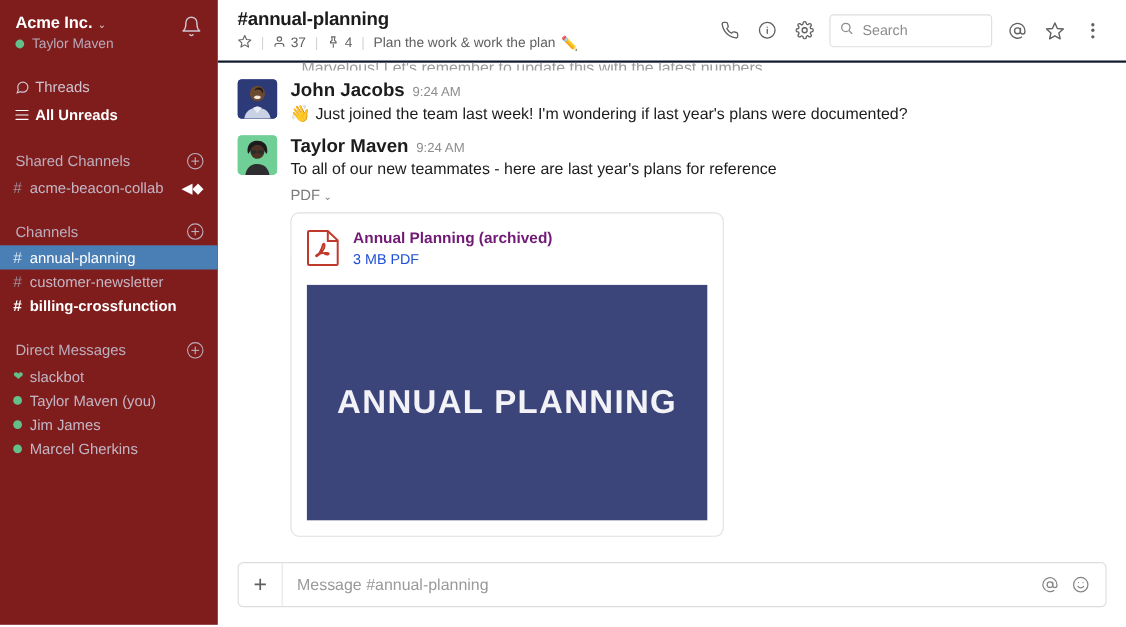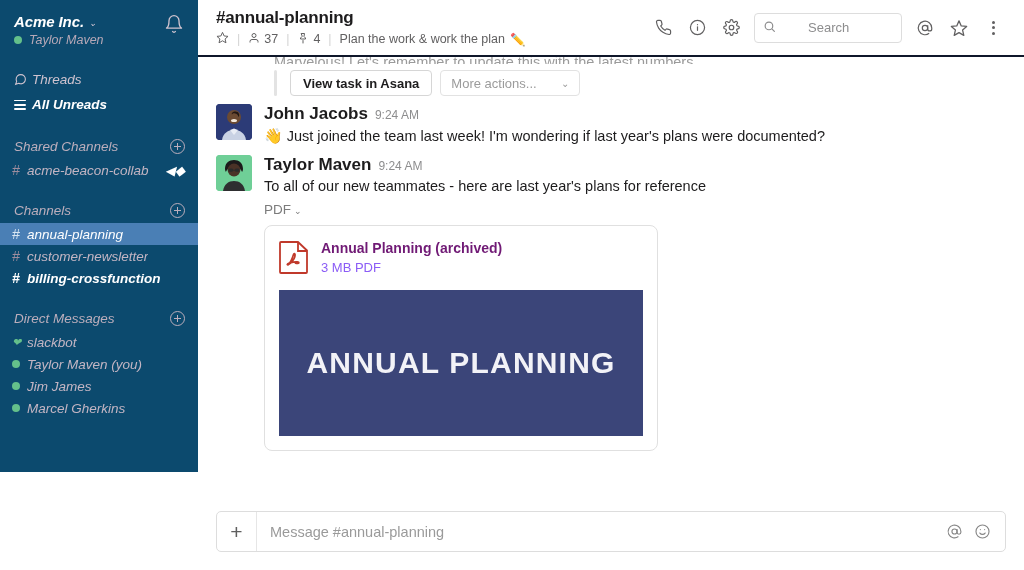--- a/index.html
+++ b/index.html
@@ -6,27 +6,26 @@
   html, body {
     width: 1024px; height: 570px;
     background: #ffffff;
     font-family: "Liberation Sans", sans-serif;
     overflow: hidden;
   }
   #app { display: flex; width: 1024px; height: 570px; position: relative; }
 
   
   #sidebar {
-    width: 198px; height: 472px;
-    background: #0c4a6e;
+    width: 198px; height: 568px;
+    background: #7f1d1d;
     color: #CFC3CF;
     flex: 0 0 198px;
     position: relative;
     overflow: hidden;
-    font-style: italic;
   }
   .ws-header { padding: 12px 14px 4px 14px; position: relative; }
   .ws-name {
     color: #FFFFFF; font-size: 15px; font-weight: bold;
     letter-spacing: -0.1px; display: inline-block; vertical-align: middle;
   }
   .ws-caret {
     display: inline-block; color: #D6C9D6; font-size: 9px;
     margin-left: 5px; vertical-align: middle; position: relative; top: 1px;
   }
@@ -105,21 +104,21 @@
     font-size: 12.5px; color: #616061; gap: 0px;
   }
   .hdr-meta .sep { color: #D4D4D4; margin: 0 8px; }
   .hdr-meta .grp { display: inline-flex; align-items: center; gap: 4px; }
   .hdr-topic { color: #616061; }
   .hdr-right { display: flex; align-items: center; gap: 0px; }
   .hicon { width: 34px; height: 34px; display: inline-flex; align-items: center;
            justify-content: center; cursor: pointer; border-radius: 4px; }
   .searchbox {
     width: 148px; height: 30px; border: 1px solid #DDDDDD; border-radius: 4px;
-    display: flex; align-items: center; padding: 12px 8px; margin: 0 6px; cursor: text; gap: 24px;
+    display: flex; align-items: center; padding: 12px 8px; margin: 0 6px; cursor: text;
   }
   .searchbox .sb-text { font-size: 13px; color: #8D8D8E; margin-left: 8px; }
   .kebab { display: flex; flex-direction: column; gap: 2.5px; align-items: center; }
   .kebab i { width: 3px; height: 3px; border-radius: 50%; background: #616061; display: block; }
 
   
   #messages { flex: 1 1 auto; overflow: hidden; position: relative; padding: 0 18px 0 18px; }
   .msg-clip { padding-top: 4px; }
   .clipped-text {
     font-size: 14.5px; color: #9b9b9b; padding-left: 58px; white-space: nowrap;
@@ -153,23 +152,23 @@
   .emoji { font-size: 15px; }
   .pdf-label { font-size: 13.5px; color: #7C7C7C; margin-top: 5px; cursor: pointer; }
   .pdf-label .car { font-size: 9px; margin-left: 3px; }
 
   .file-card {
     margin-top: 8px; width: 394px; border: 1px solid #E0E0E0; border-radius: 8px;
     background: #fff; padding: 14px 14px 14px 14px;
   }
   .file-head { display: flex; align-items: flex-start; gap: 12px; }
   .file-name { font-size: 14px; font-weight: bold; color: #701a75; line-height: 17px; }
-  .file-meta { font-size: 13px; color: #8b5cf6; margin-top: 3px; }
+  .file-meta { font-size: 13px; color: #1d4ed8; margin-top: 3px; }
   .file-prev {
-    margin-top: 12px; height: 146px; background: #3B4579;
+    margin-top: 12px; height: 214px; background: #3B4579;
     display: flex; align-items: center; justify-content: center;
   }
   .file-prev span {
     color: #F2F2F7; font-size: 30px; font-weight: bold; letter-spacing: 1.2px;
   }
 
   
   #composer-wrap { flex: 0 0 auto; padding: 10px 18px 18px 18px; background: #fff; }
   #composer {
     height: 41px; border: 1px solid #DDDDDD; border-radius: 5px;
@@ -369,30 +368,20 @@
               <i></i>
             </span>
         </span>
       </div>
     </div>
 
     <div id="messages">
 
       <div class="msg-clip">
         <div class="clipped-text">Marvelous! Let's remember to update this with the latest numbers.</div>
-        <div class="attach-block">
-          <div class="attach-bar"></div>
-          <div class="attach-actions">
-            <div class="btn">View task in Asana</div>
-            <div class="btn-select">
-              <span>More actions...</span>
-              <span style="font-size:10px">⌄</span>
-            </div>
-          </div>
-        </div>
       </div>
 
       <div class="msg">
         <div class="avatar" style="background:#2C3B77">
           <svg width="36" height="36" viewBox="0 0 36 36">
             <rect width="36" height="36" fill="#2C3B77"></rect>
             <circle cx="18" cy="13" r="7" fill="#6B4A32"></circle>
             <path d="M16 9c2-2 6-2 7 1 .5 1.4 0 2.5-.6 3-.3-2.4-1.6-3.4-3.4-3.6-1.6-.2-2.6.3-3 1.2-.4-.6-.4-1.2 0-1.6z" fill="#221713"></path>
             <path d="M6 36c1-7 6-10 12-10s11 3 12 10z" fill="#C9D2E4"></path>
             <path d="M14 26l4 5 4-5-4-1.5z" fill="#E9EDF5"></path>

